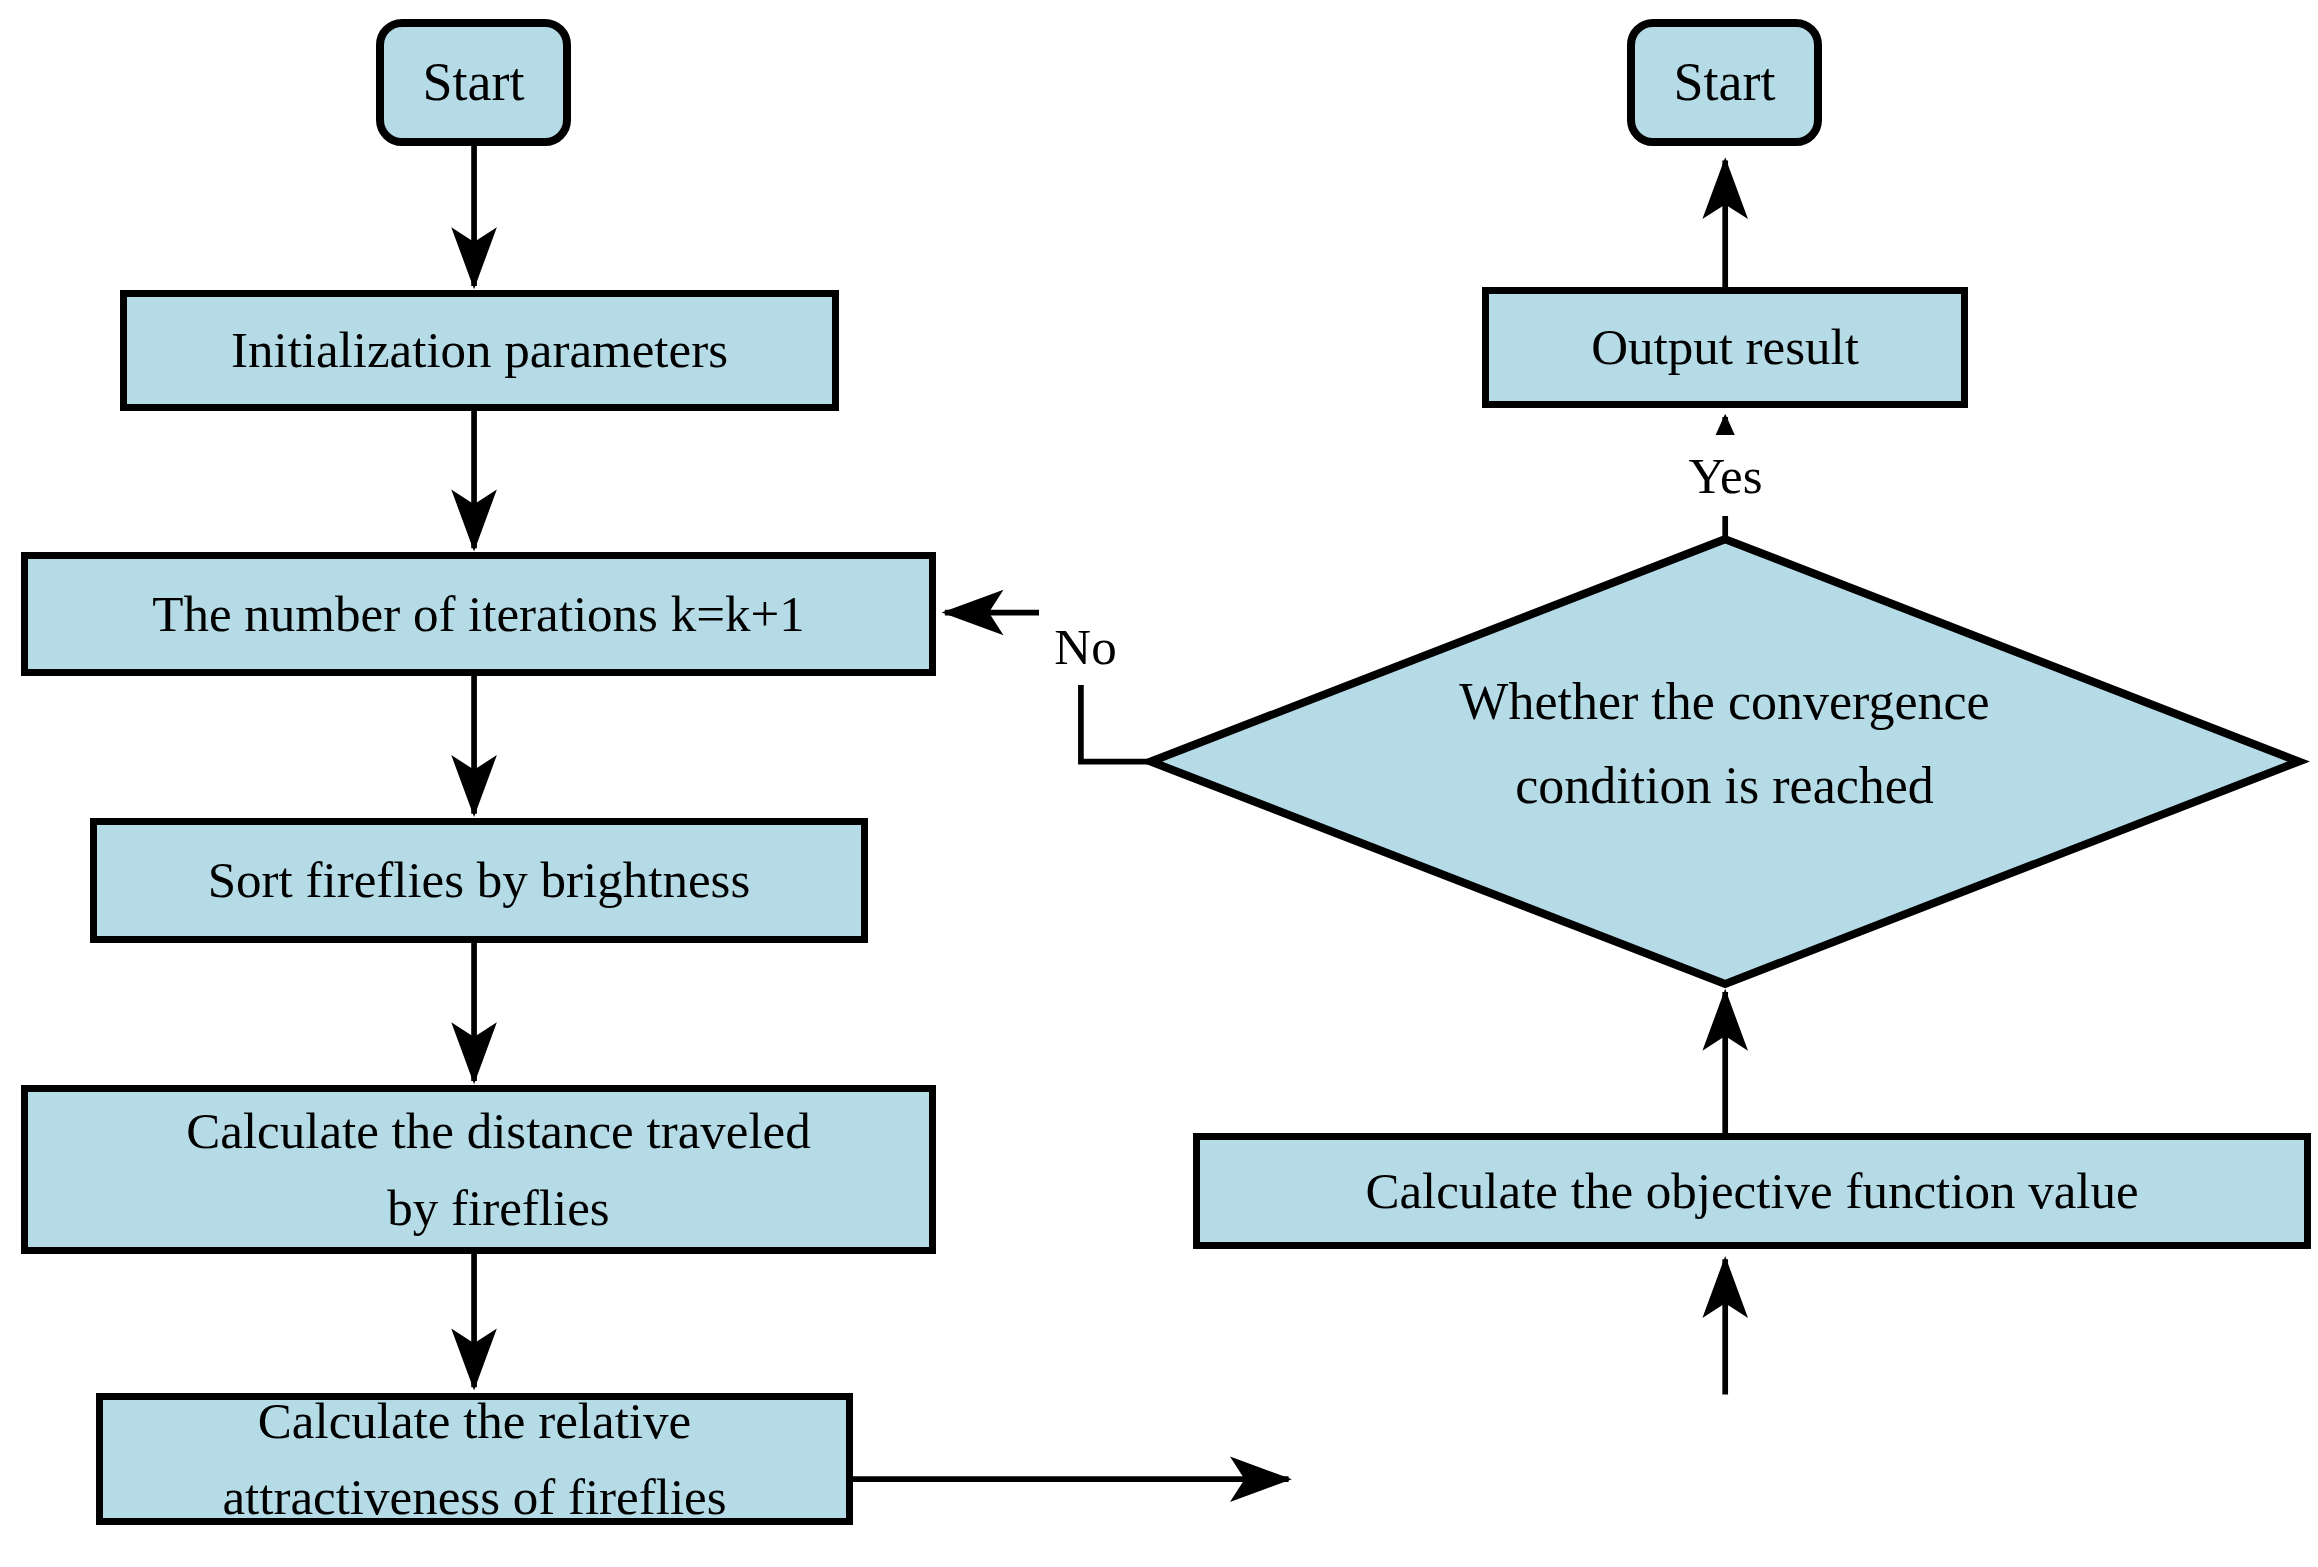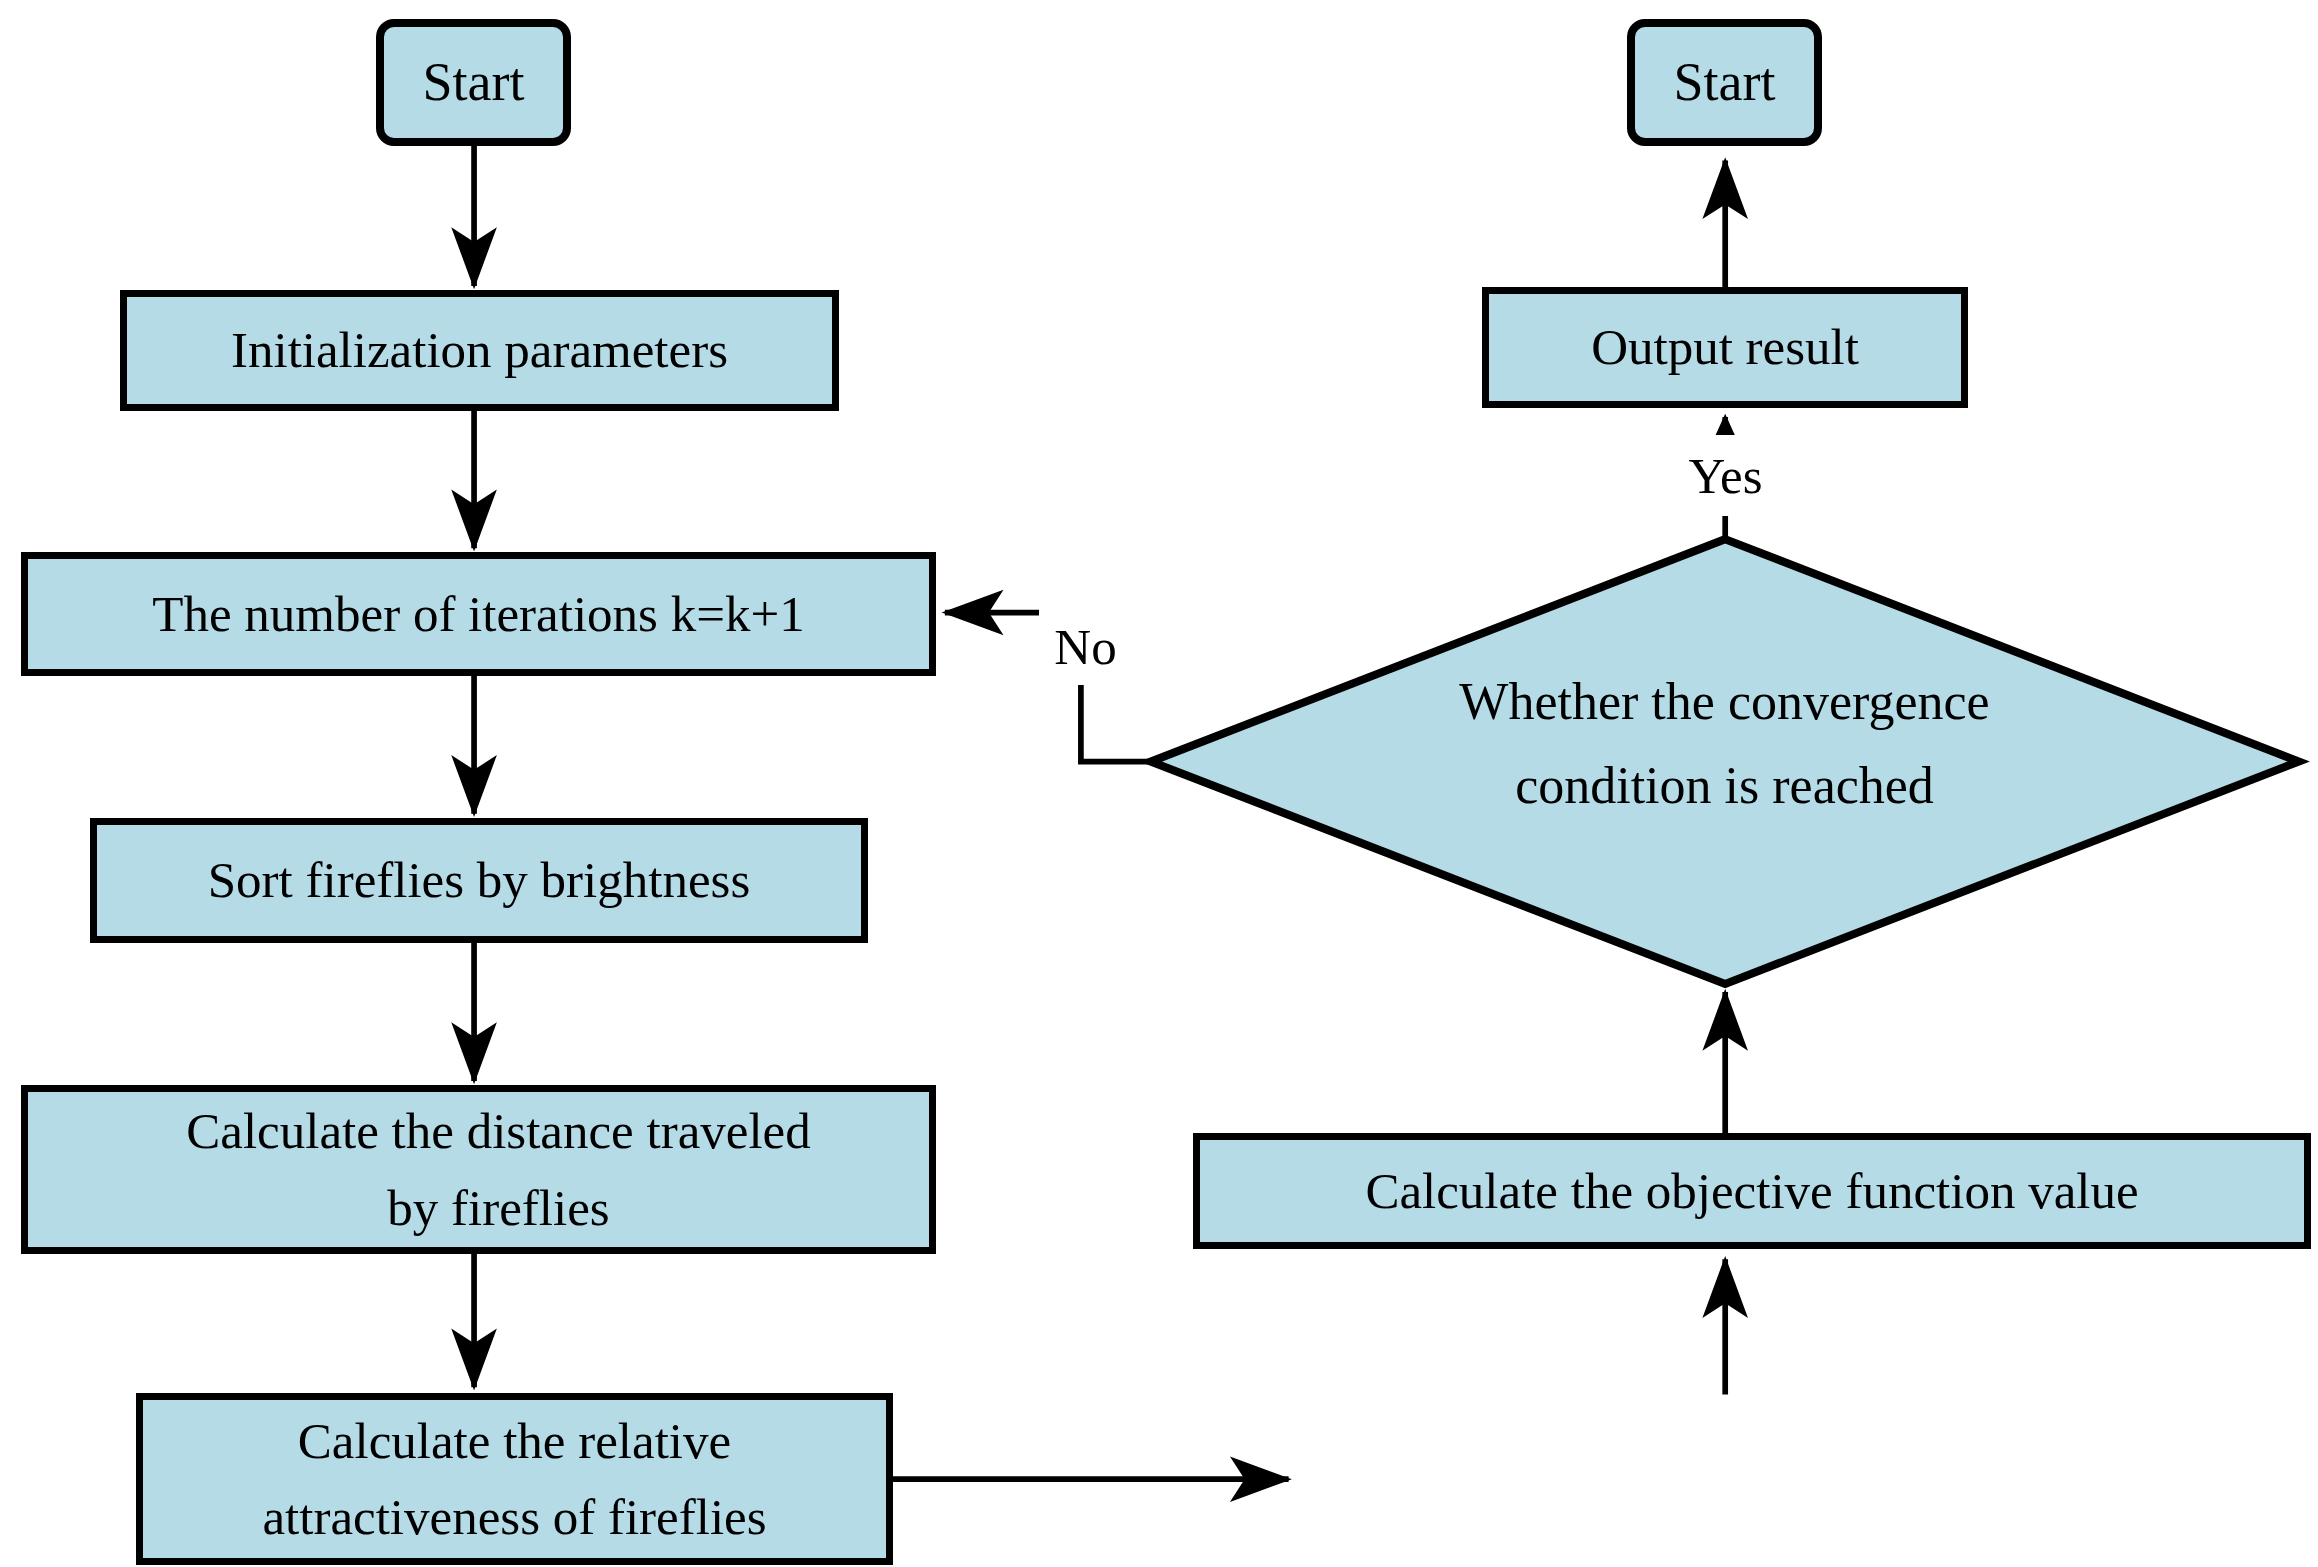--- a/index.html
+++ b/index.html
@@ -23,21 +23,21 @@
   svg.edges .diamond{fill:var(--node-fill);stroke:var(--node-stroke);stroke-width:10;stroke-linejoin:miter;}
   svg.edges marker path{fill:var(--line);}
   .node{
     position:absolute;box-sizing:border-box;
     background:var(--node-fill);
     border:7.3px solid var(--node-stroke);
     display:flex;align-items:center;justify-content:center;
     text-align:center;font-size:51px;line-height:1.5;
     white-space:pre-line;
   }
-  .terminal{border-radius:18px;border-width:8.1px;font-size:54px;}
+  .terminal{border-radius:26px;border-width:8.1px;font-size:54px;}
   .diamond-label{
     position:absolute;display:flex;align-items:flex-start;justify-content:center;
     text-align:center;font-size:52px;line-height:1.62;white-space:pre-line;
   }
   .edge-label{
     position:absolute;display:flex;align-items:center;justify-content:center;
     background:var(--background);font-size:51px;
   }
 </style>
 </head>
@@ -87,21 +87,21 @@
 
   <div class="node" style="left:90px;top:818px;width:778px;height:125px;">
     <span>Sort fireflies by brightness</span>
   </div>
 
   <div class="node" style="left:21px;top:1085px;width:915px;height:169px;padding-left:40px;">
     <span>Calculate the distance traveled
 by fireflies</span>
   </div>
 
-  <div class="node" style="left:96px;top:1393px;width:757px;height:172px;margin-left:40px;">
+  <div class="node" style="left:96px;top:1393px;width:757px;height:132px;">
     <span>Calculate the relative
 attractiveness of fireflies</span>
   </div>
 
   <div class="node terminal" style="left:1627px;top:19px;width:195px;height:127px;">
     <span>Start</span>
   </div>
 
   <div class="node" style="left:1482px;top:287px;width:486px;height:121px;">
     <span>Output result</span>

